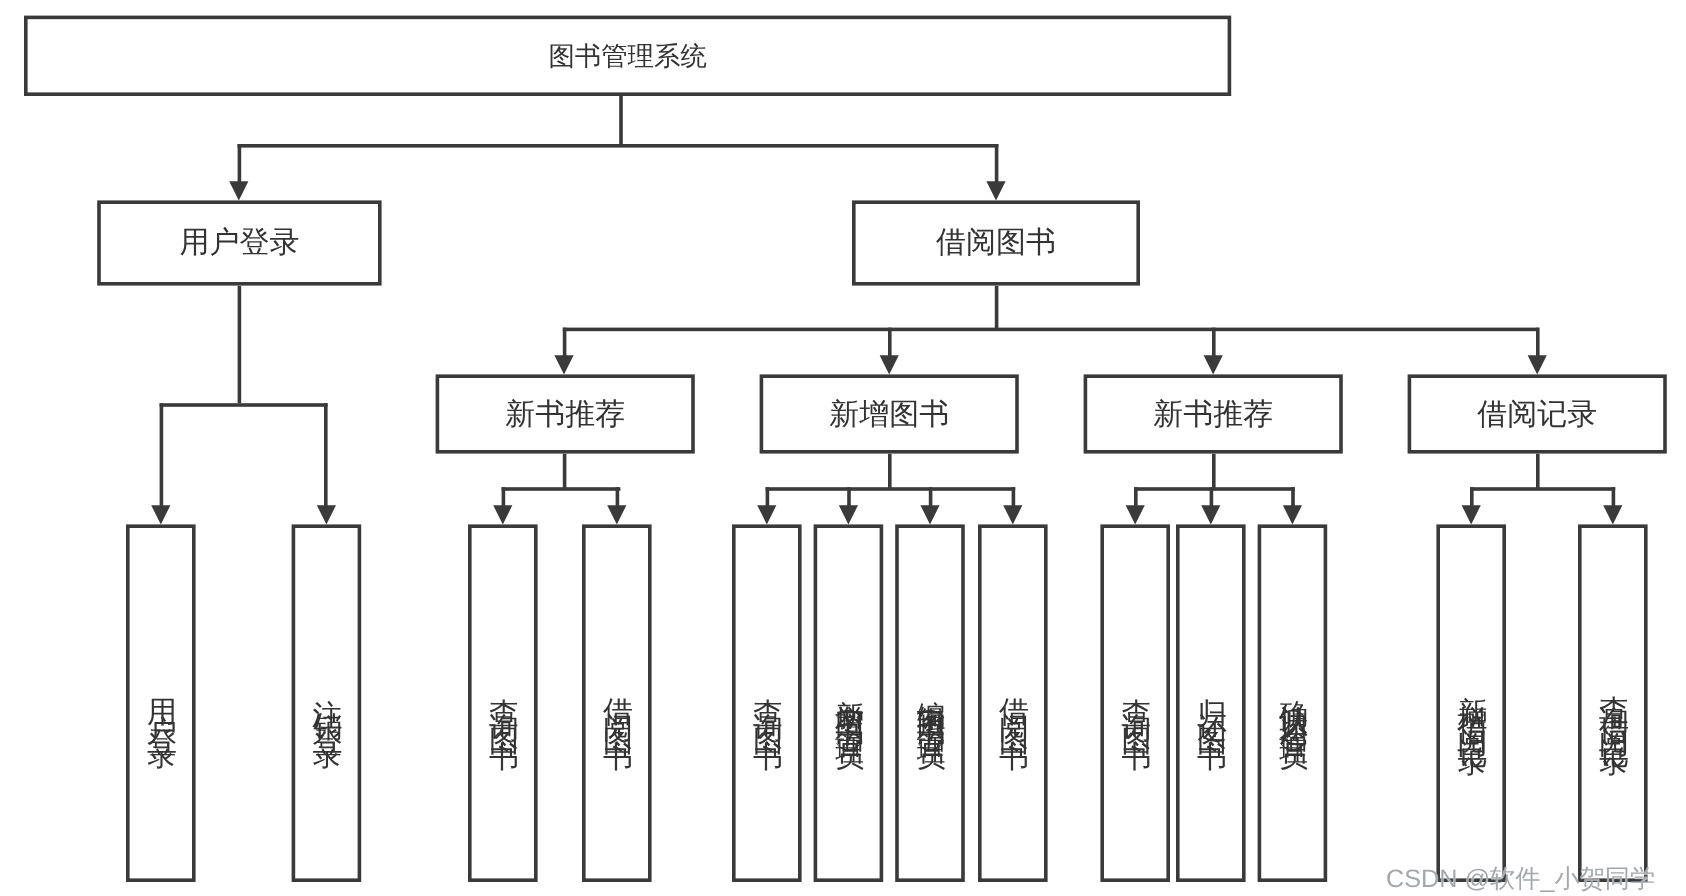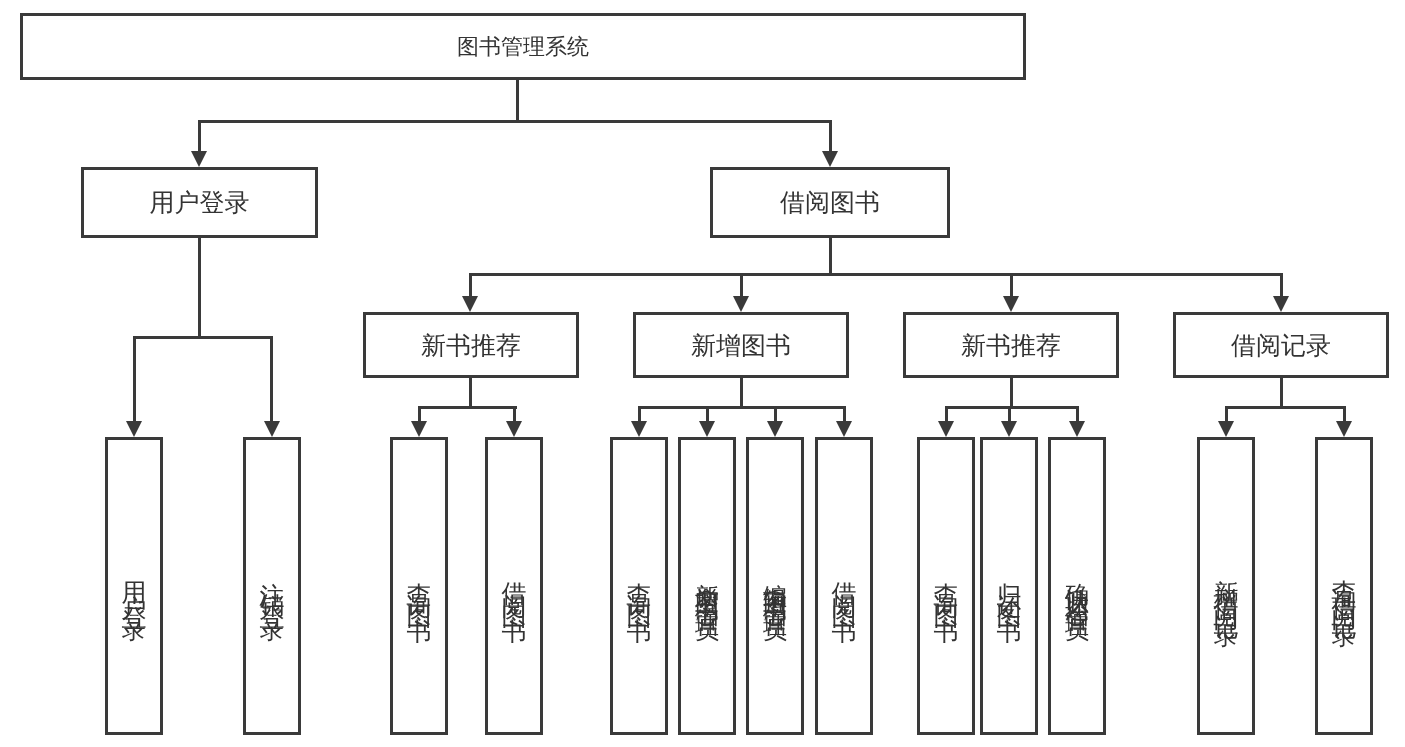--- a/index.html
+++ b/index.html
@@ -168,13 +168,14 @@
   <div class="node leaf long  lf7">编辑图书（管理员）</div>
   <div class="node leaf short lf8">借阅图书</div>
 
   <div class="node leaf short lf9">查询图书</div>
   <div class="node leaf short lf10">归还图书</div>
   <div class="node leaf long  lf11">确认归还（管理员）</div>
 
   <div class="node leaf med   lf12">新增借阅记录</div>
   <div class="node leaf med   lf13">查询借阅记录</div>
 
+  <div class="watermark">CSDN @软件_小贺同学</div>
 </div>
 
 </body></html>

